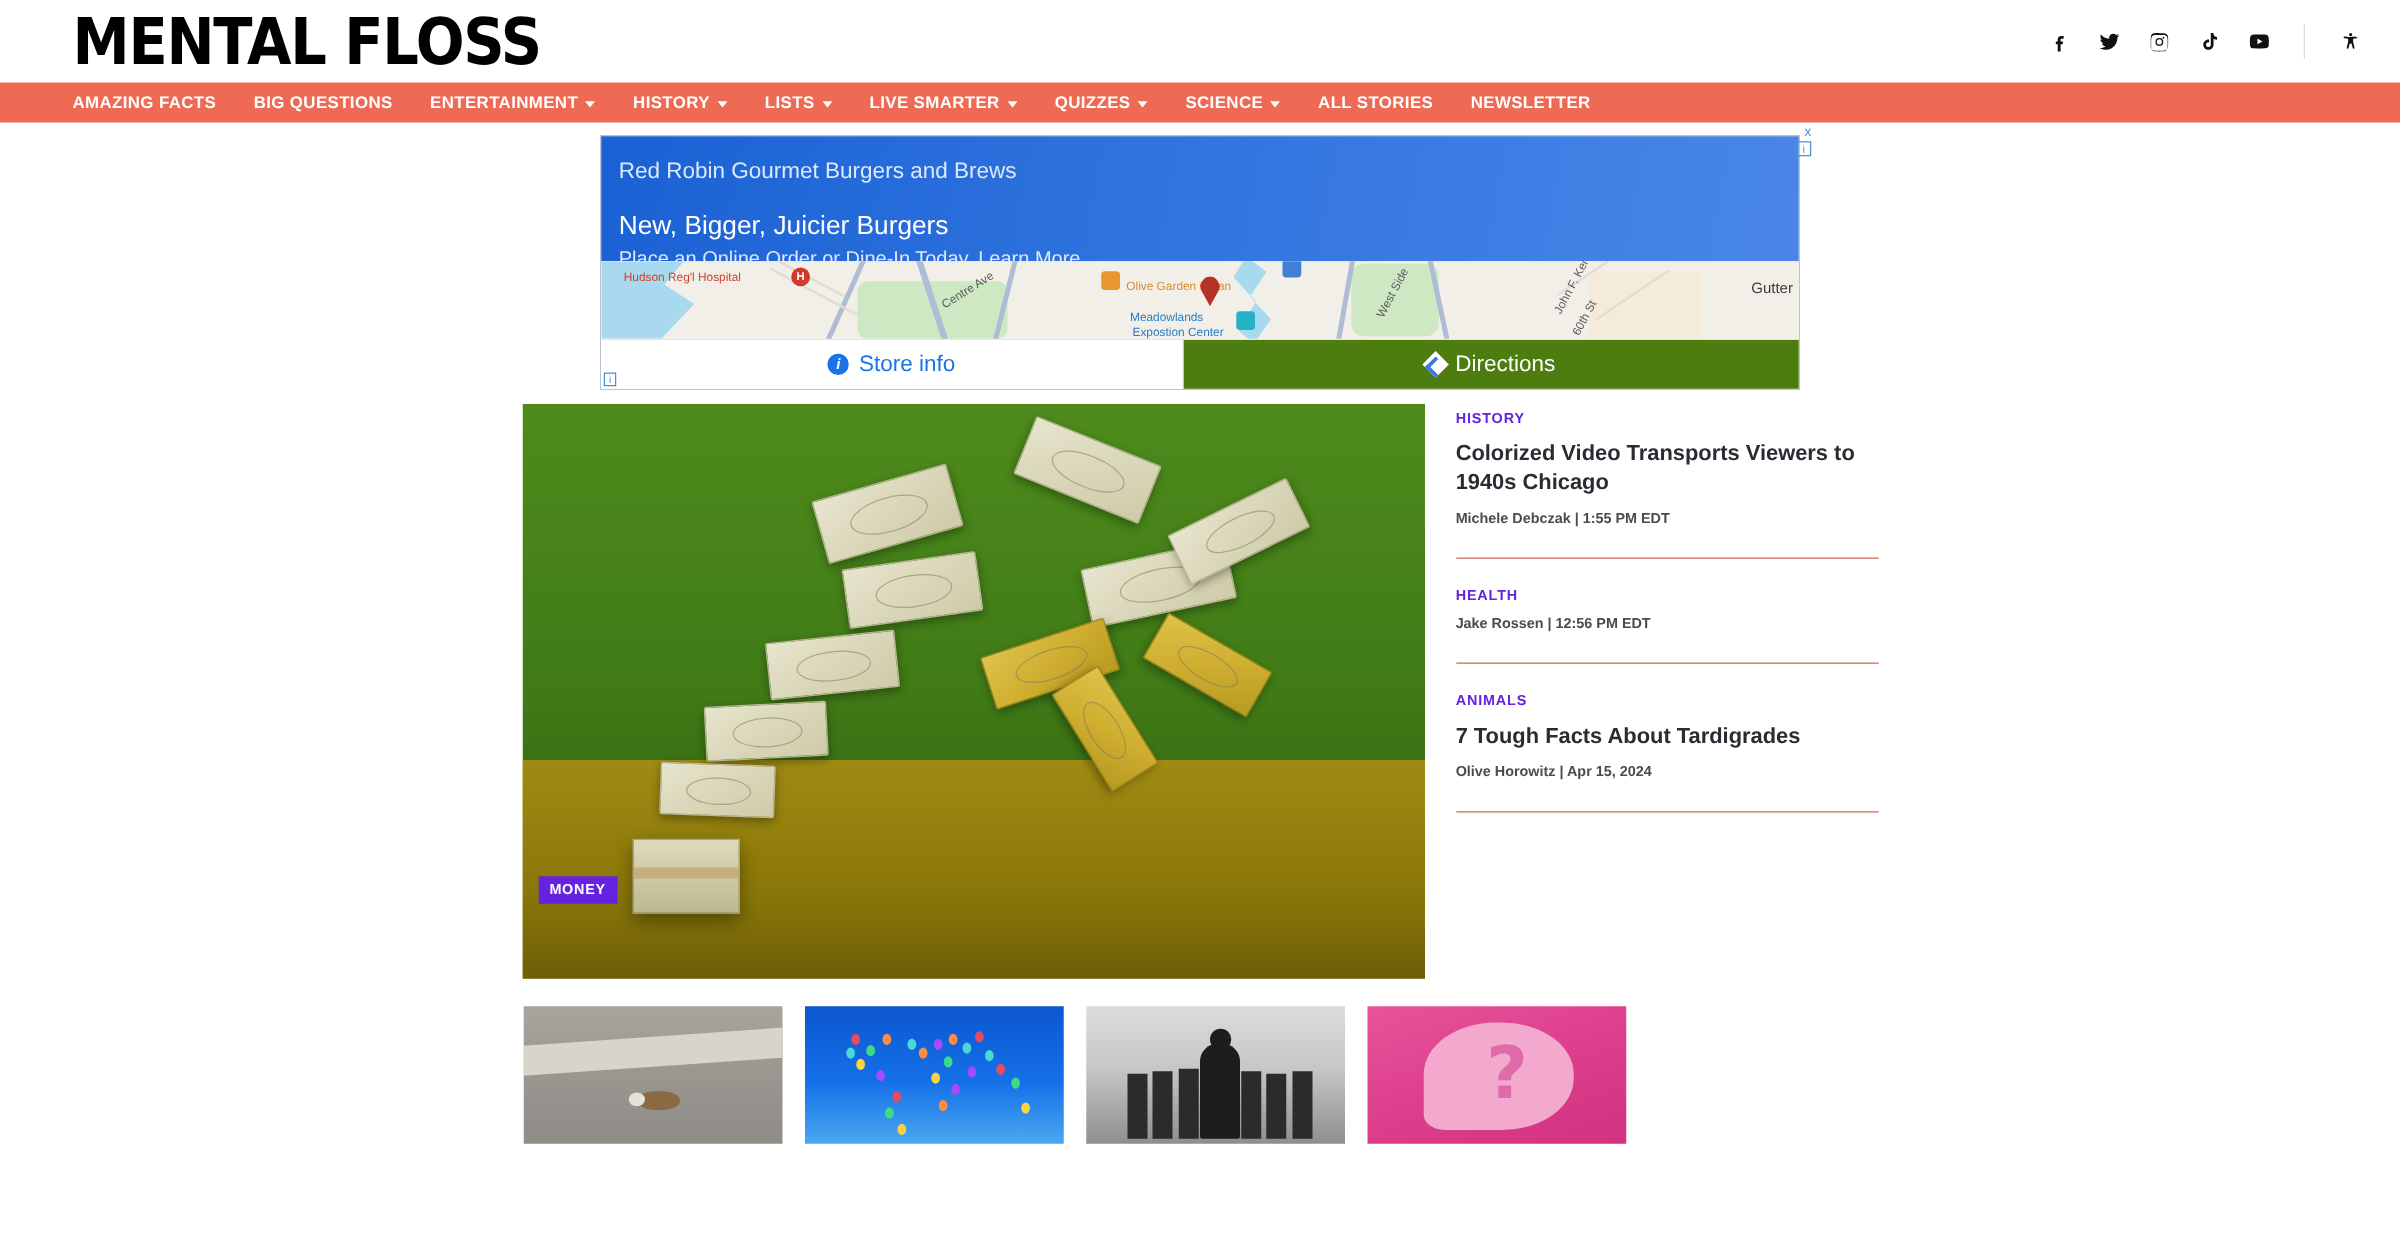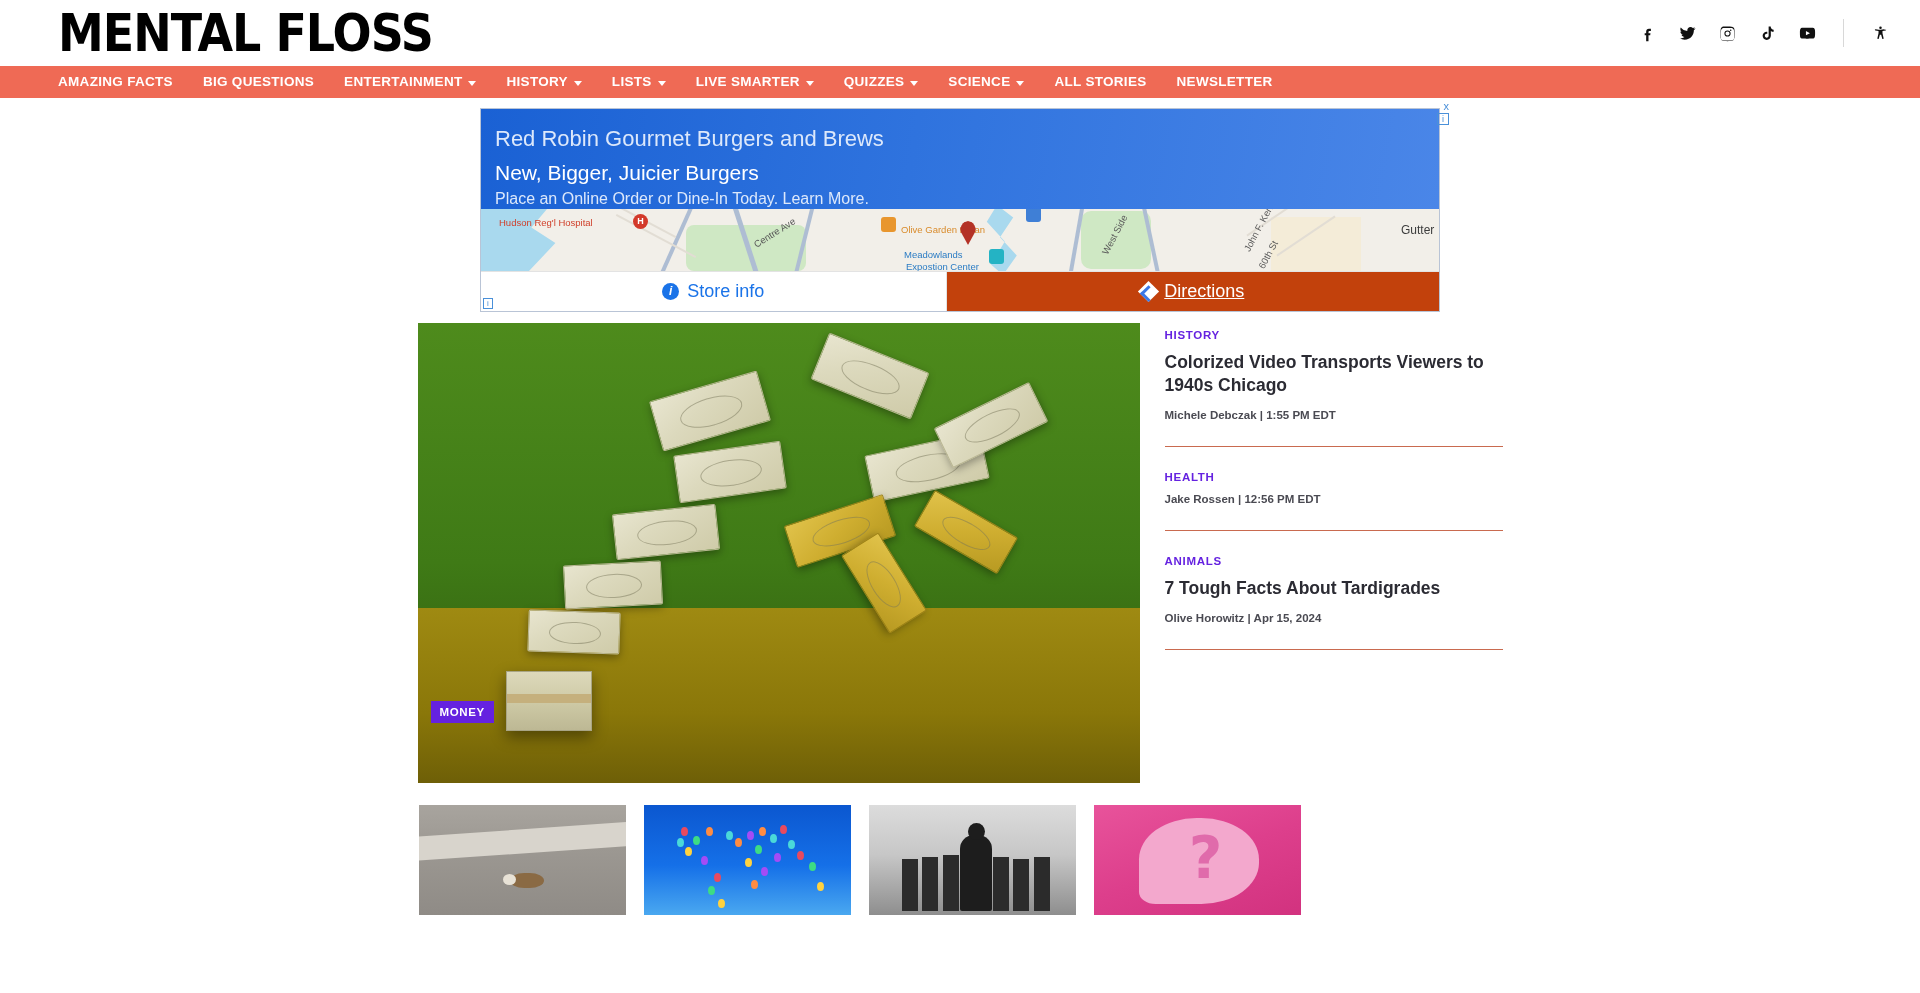--- a/index.html
+++ b/index.html
@@ -107,23 +107,23 @@
     line-height:10px;
     text-align:center;
   }
   .ad-banner {
     background:linear-gradient(100deg,#1a61d4 0%,#2f73de 45%,#4a86e8 100%);
     padding:16px 14px 18px 14px;
     height:100px;
   }
   .ad-line1 {
     color:#dce8fb;
-    font-size:22px;
+    font-size:18px;
     line-height:1.3;
-    margin-bottom:5px;
+    margin-bottom:19px;
   }
   .ad-line2 {
     color:#ffffff;
     font-size:21px;
     line-height:1.3;
     margin-bottom:3px;
   }
   .ad-line3 {
     color:#dce8fb;
     font-size:16px;
@@ -221,23 +221,22 @@
     font-size:18px;
     cursor:pointer;
   }
   .btn-store {
     color:#1a73e8;
     background:#fff;
     border-right:1px solid #e3e3e3;
   }
   .btn-dir {
     color:#fff;
-    background:#c2410c;
+    background:#4d7c0f;
     flex:1.06;
-    text-decoration:underline;
   }
   .icon-circle-i {
     width:17px;height:17px;border-radius:50%;
     background:#1a73e8;color:#fff;
     font-size:12px;font-weight:bold;
     text-align:center;line-height:17px;
     font-style:italic;
   }
   .icon-diamond {
     width:15px;height:15px;

